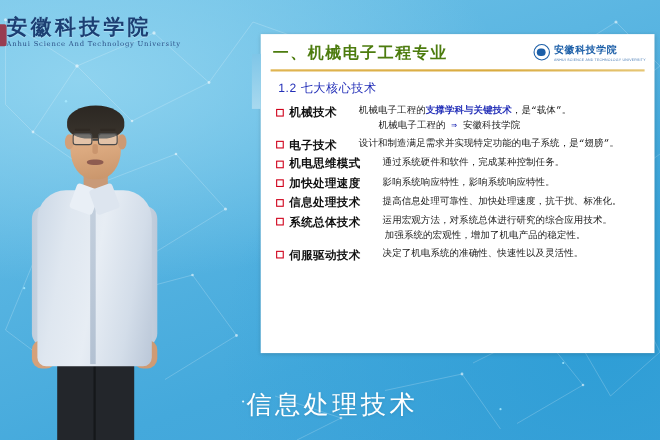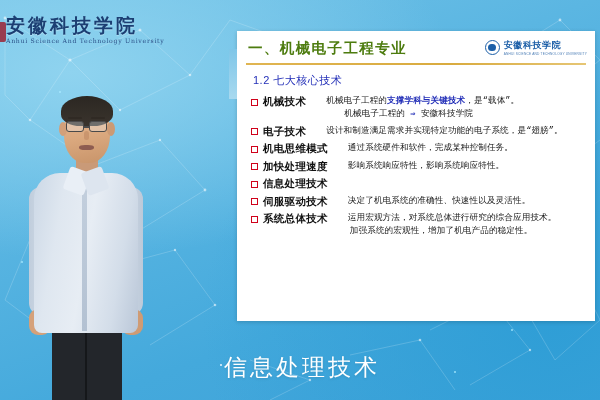--- a/index.html
+++ b/index.html
@@ -283,32 +283,33 @@
 
       <div class="bullet">
         <span class="sq"></span>
         <span class="term">加快处理速度</span>
         <span class="desc">影响系统响应特性，影响系统响应特性。</span>
       </div>
 
       <div class="bullet">
         <span class="sq"></span>
         <span class="term">信息处理技术</span>
+        <span class="desc">提高信息处理可靠性、加快处理速度，抗干扰、标准化。</span>
+      </div>
+
+      <div class="bullet tall">
+        <span class="sq"></span>
+        <span class="term">系统总体技术</span>
+        <span class="desc"><span>运用宏观方法，对系统总体进行研究的综合应用技术。</span><span class="l2b">加强系统的宏观性，增加了机电产品的稳定性。</span></span>
       </div>
 
       <div class="bullet">
         <span class="sq"></span>
         <span class="term">伺服驱动技术</span>
         <span class="desc">决定了机电系统的准确性、快速性以及灵活性。</span>
-      </div>
-
-      <div class="bullet tall">
-        <span class="sq"></span>
-        <span class="term">系统总体技术</span>
-        <span class="desc"><span>运用宏观方法，对系统总体进行研究的综合应用技术。</span><span class="l2b">加强系统的宏观性，增加了机电产品的稳定性。</span></span>
       </div>
 
     </div>
   </div>
 
   <div id="caption">
     <span id="caption-dot"></span><span>信息处理技术</span>
   </div>
 
 </div>

